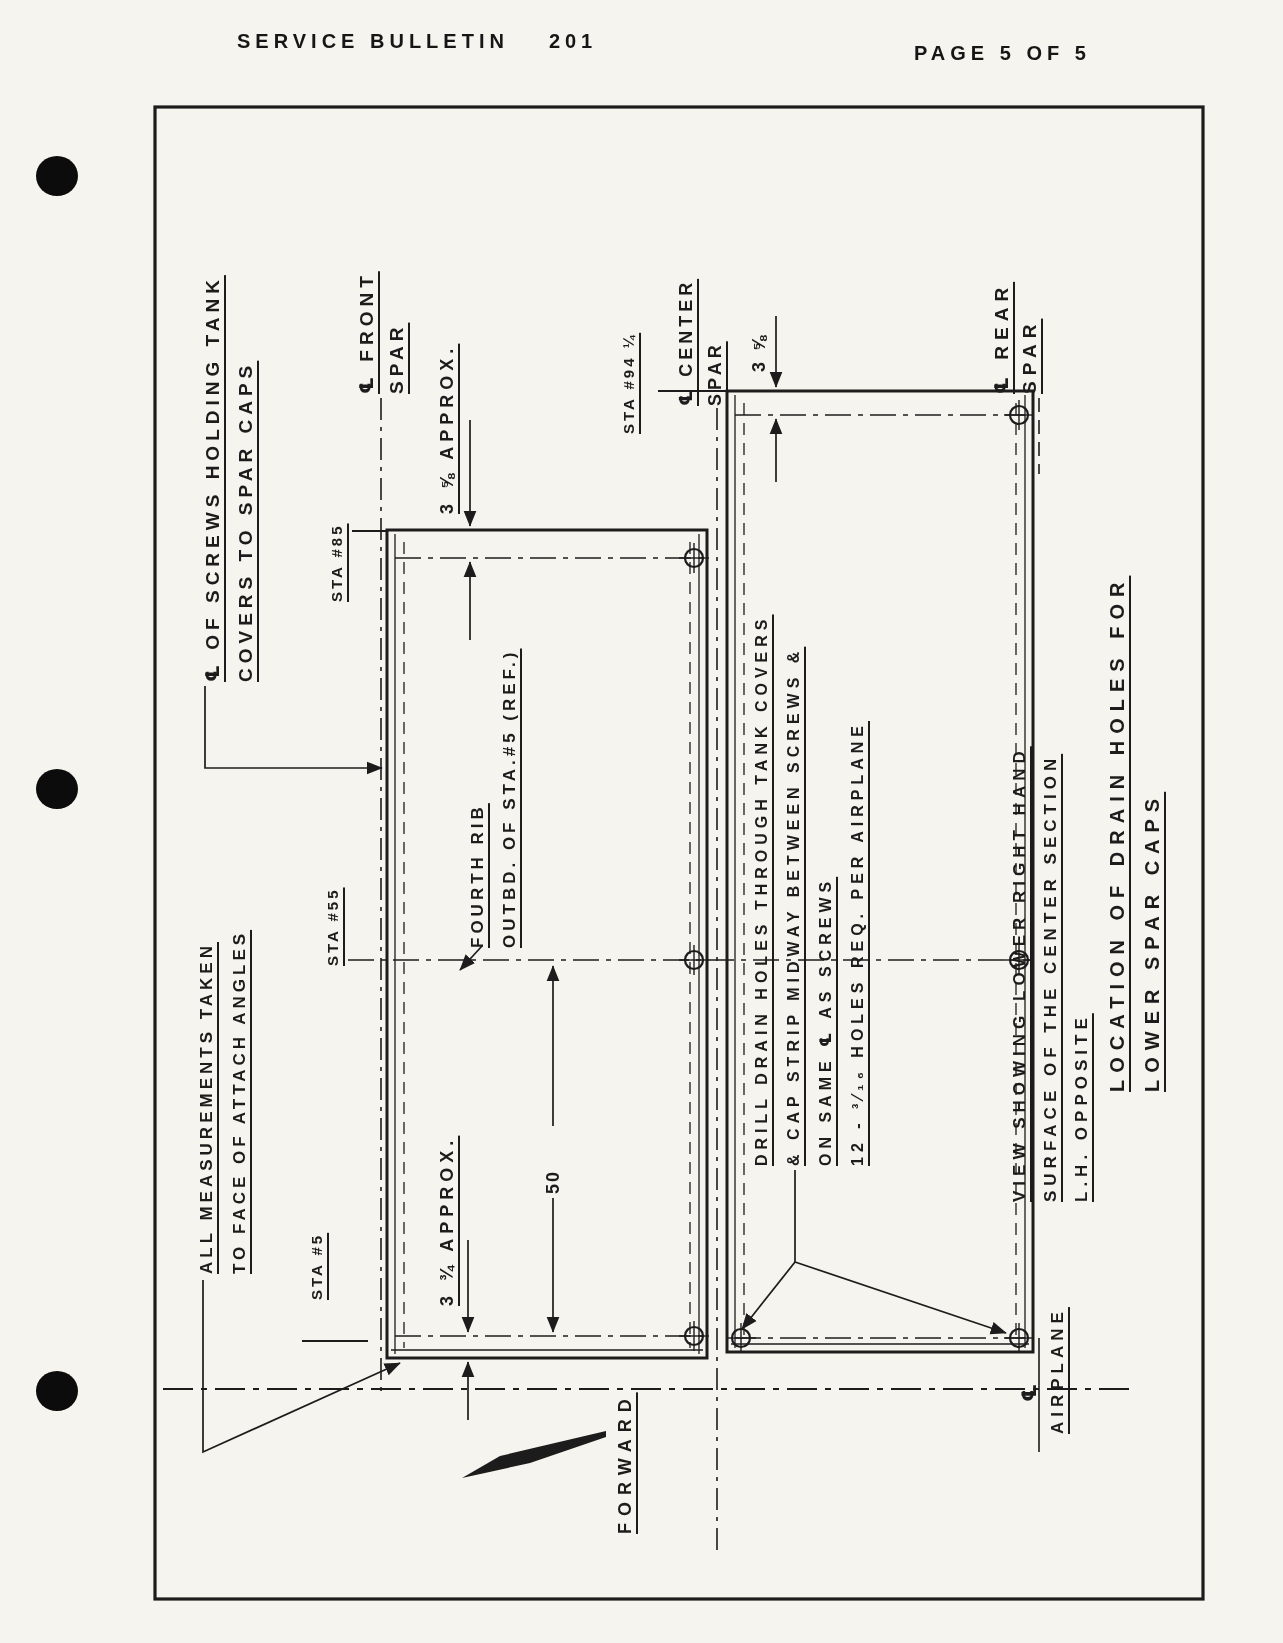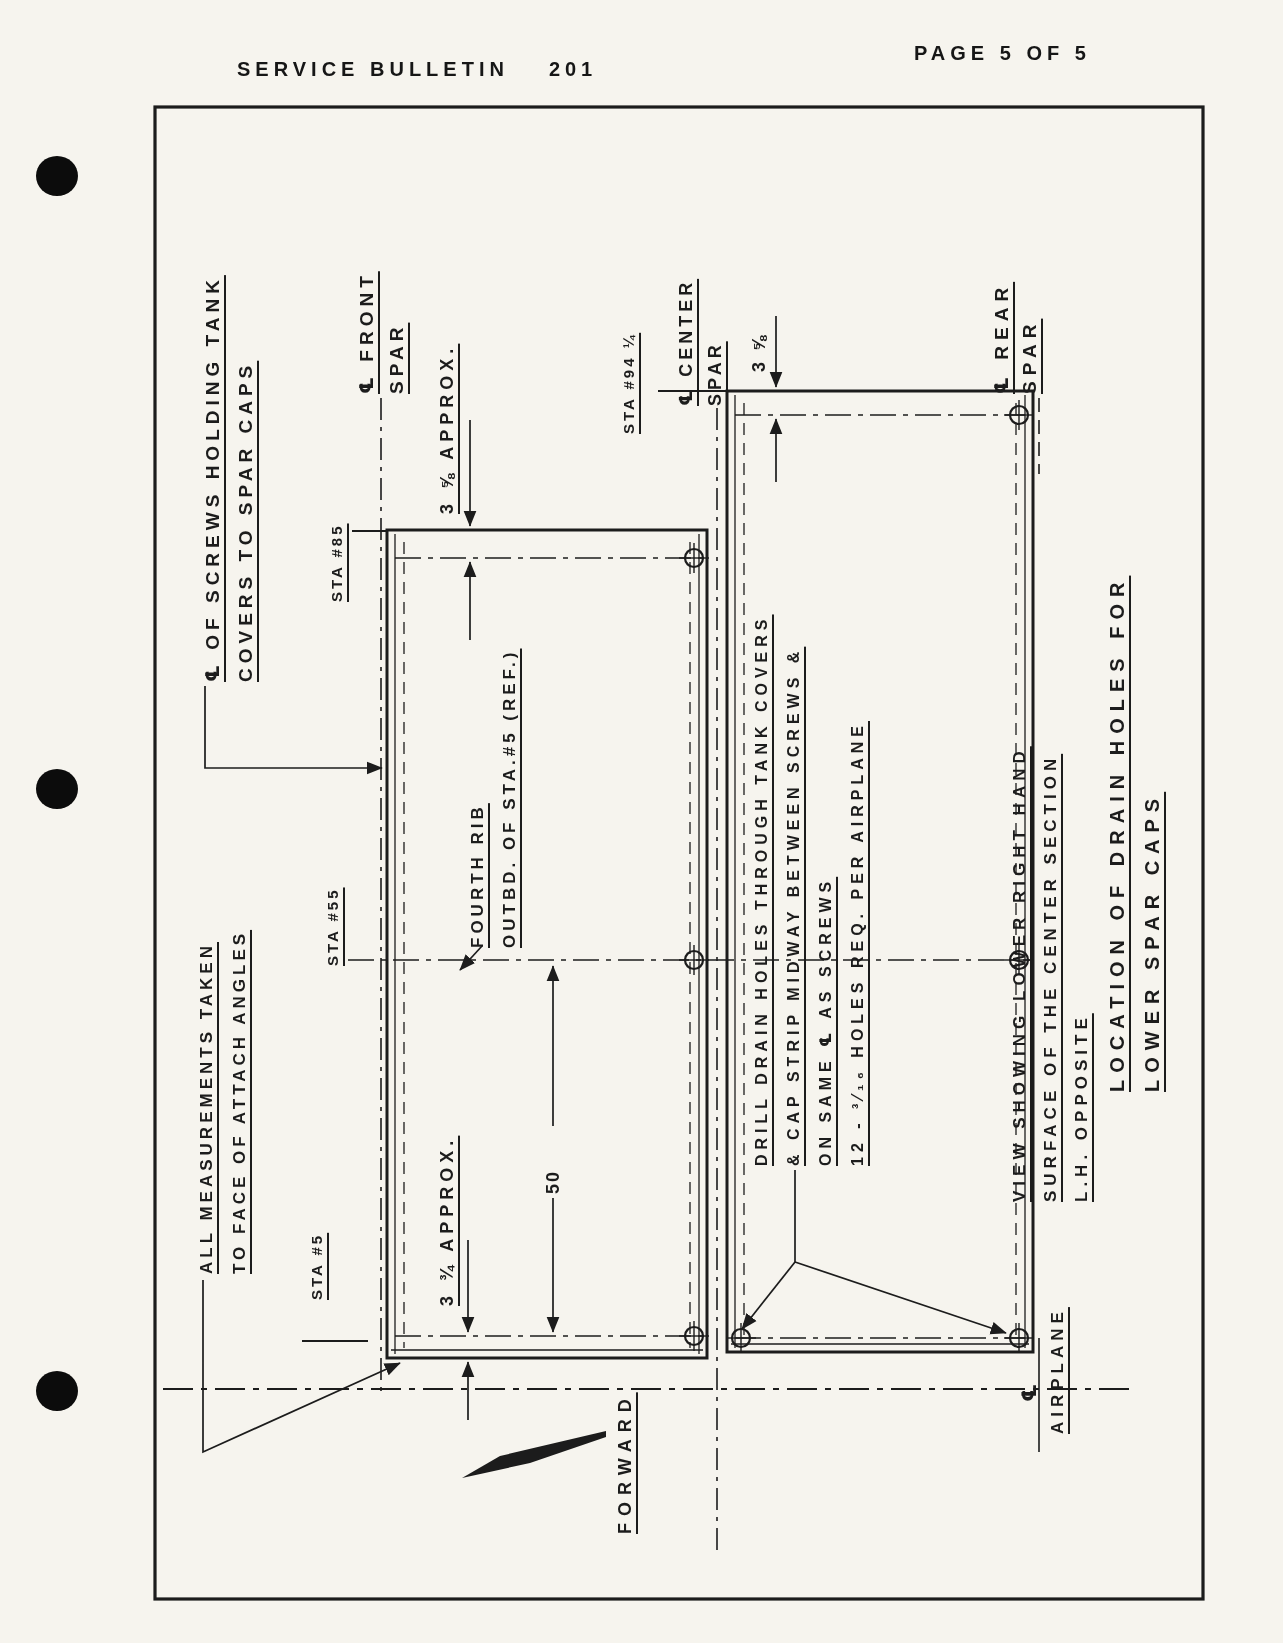--- a/index.html
+++ b/index.html
@@ -6,21 +6,21 @@
   body{
     width:1283px;height:1643px;position:relative;overflow:hidden;
     background:#f6f4ee;
     font-family:"Liberation Sans","DejaVu Sans",sans-serif;
     color:#1b1b1b;
   }
   .header-text{
     position:absolute;font-weight:700;font-size:20px;letter-spacing:5px;
     color:#161616;white-space:nowrap;
   }
-  #hdr-left{left:237px;top:58px;}
+  #hdr-left{left:237px;top:30px;}
   #hdr-left .num{margin-left:40px;}
   #hdr-right{left:914px;top:42px;}
   .binder-hole{
     position:absolute;width:42px;height:40px;border-radius:50%;
     background:#0c0c0c;left:36px;
   }
   #hole1{top:156px;} #hole2{top:769px;} #hole3{top:1371px;}
   #drawing-svg{position:absolute;left:0;top:0;}
   
   .vtext{

